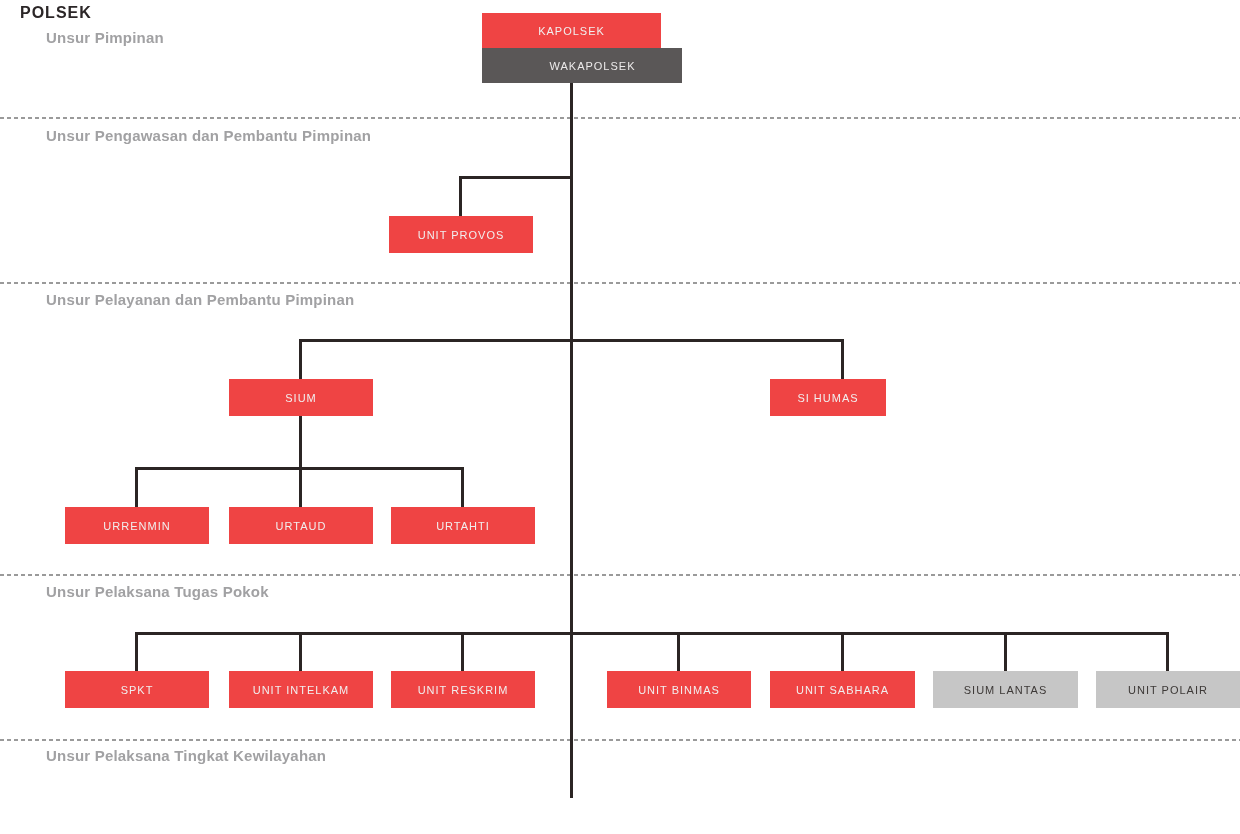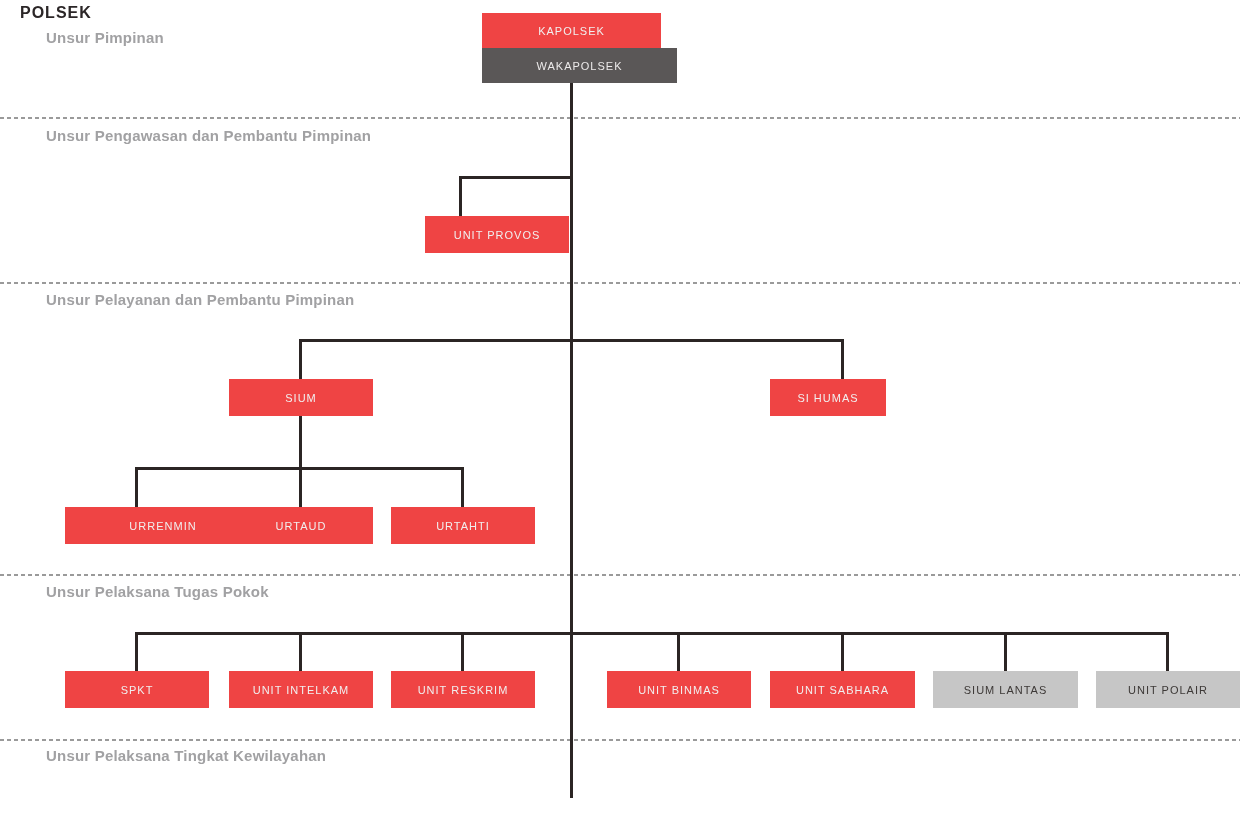--- a/index.html
+++ b/index.html
@@ -63,25 +63,25 @@
     color: #f1efef;
     font-size: 11px;
     letter-spacing: 1px;
     white-space: nowrap;
   }
   .node.mid   { background: #5a5757; color: #eceaea; }
   .node.light { background: #c6c6c6; color: #3d3937; }
 
   
   .n-kapolsek    { left: 482px;  top: 13px;  width: 179px; height: 35px; }
-  .n-wakapolsek  { left: 482px;  top: 48px;  width: 195px; height: 35px; }
-  .n-provos      { left: 389px;  top: 216px; width: 144px; height: 37px; margin-left: 36px; }
+  .n-wakapolsek  { left: 482px;  top: 48px;  width: 179px; height: 35px; padding-left: 21px; }
+  .n-provos      { left: 389px;  top: 216px; width: 144px; height: 37px; }
   .n-sium        { left: 229px;  top: 379px; width: 144px; height: 37px; }
   .n-sihumas     { left: 770px;  top: 379px; width: 116px; height: 37px; }
-  .n-urrenmin    { left: 65px;   top: 507px; width: 144px; height: 37px; padding-left: 26px; }
+  .n-urrenmin    { left: 65px;   top: 507px; width: 144px; height: 37px; }
   .n-urtaud      { left: 229px;  top: 507px; width: 144px; height: 37px; }
   .n-urtahti     { left: 391px;  top: 507px; width: 144px; height: 37px; }
   .n-spkt        { left: 65px;   top: 671px; width: 144px; height: 37px; }
   .n-intelkam    { left: 229px;  top: 671px; width: 144px; height: 37px; }
   .n-reskrim     { left: 391px;  top: 671px; width: 144px; height: 37px; }
   .n-binmas      { left: 607px;  top: 671px; width: 144px; height: 37px; }
   .n-sabhara     { left: 770px;  top: 671px; width: 145px; height: 37px; }
   .n-lantas      { left: 933px;  top: 671px; width: 145px; height: 37px; }
   .n-polair      { left: 1096px; top: 671px; width: 144px; height: 37px; }
   .n-subkapolsek { left: 482px;  top: 837px; width: 179px; height: 37px; }

